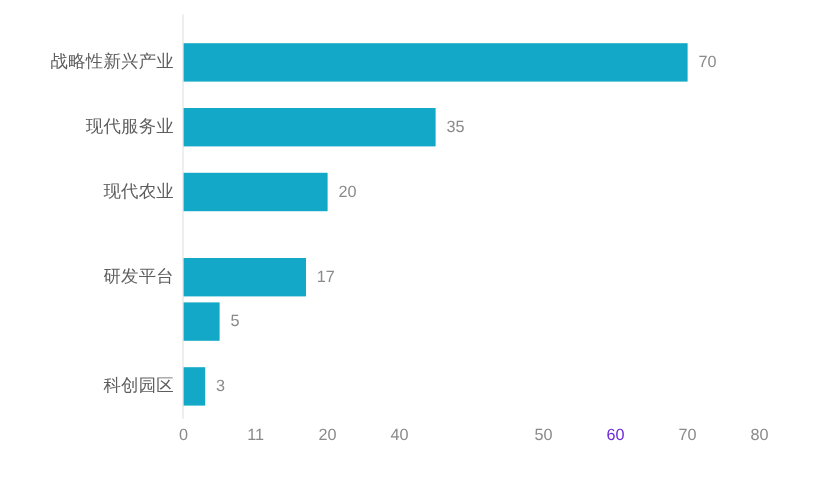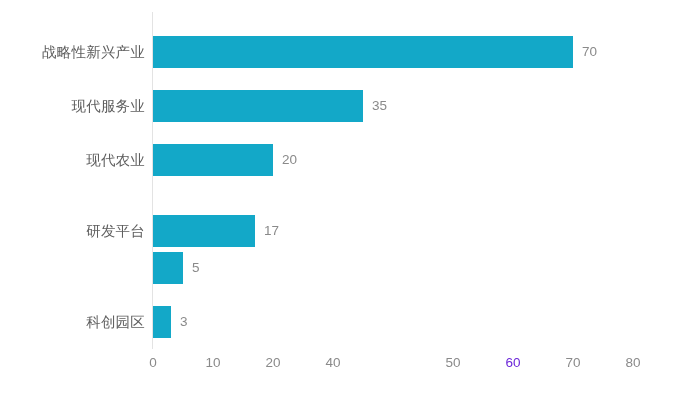--- a/index.html
+++ b/index.html
@@ -153,21 +153,21 @@
           <div class="cat-label">科创园区</div>
           <div class="bar-track" style="width: 18px;">
             <div class="bar" style="width: 100%; background: rgb(19, 168, 200);"></div>
           </div>
           <div class="value-label" style="left: 180px; color: rgb(138, 138, 138);">3</div>
         </div>
       </div>
 
     <div id="x-axis">
         <div class="x-tick" style="left: 153px; color: rgb(138, 138, 138);">0</div>
-        <div class="x-tick" style="left: 213px; color: rgb(138, 138, 138);">10</div>
+        <div class="x-tick" style="left: 213px; color: rgb(138, 138, 138);">11</div>
         <div class="x-tick" style="left: 273px; color: rgb(138, 138, 138);">20</div>
         <div class="x-tick" style="left: 333px; color: rgb(138, 138, 138);">40</div>
         <div class="x-tick" style="left: 453px; color: rgb(138, 138, 138);">50</div>
         <div class="x-tick" style="left: 513px; color: #6d28d9;">60</div>
         <div class="x-tick" style="left: 573px; color: rgb(138, 138, 138);">70</div>
         <div class="x-tick" style="left: 633px; color: rgb(138, 138, 138);">80</div>
       </div>
 
   </div>
 

